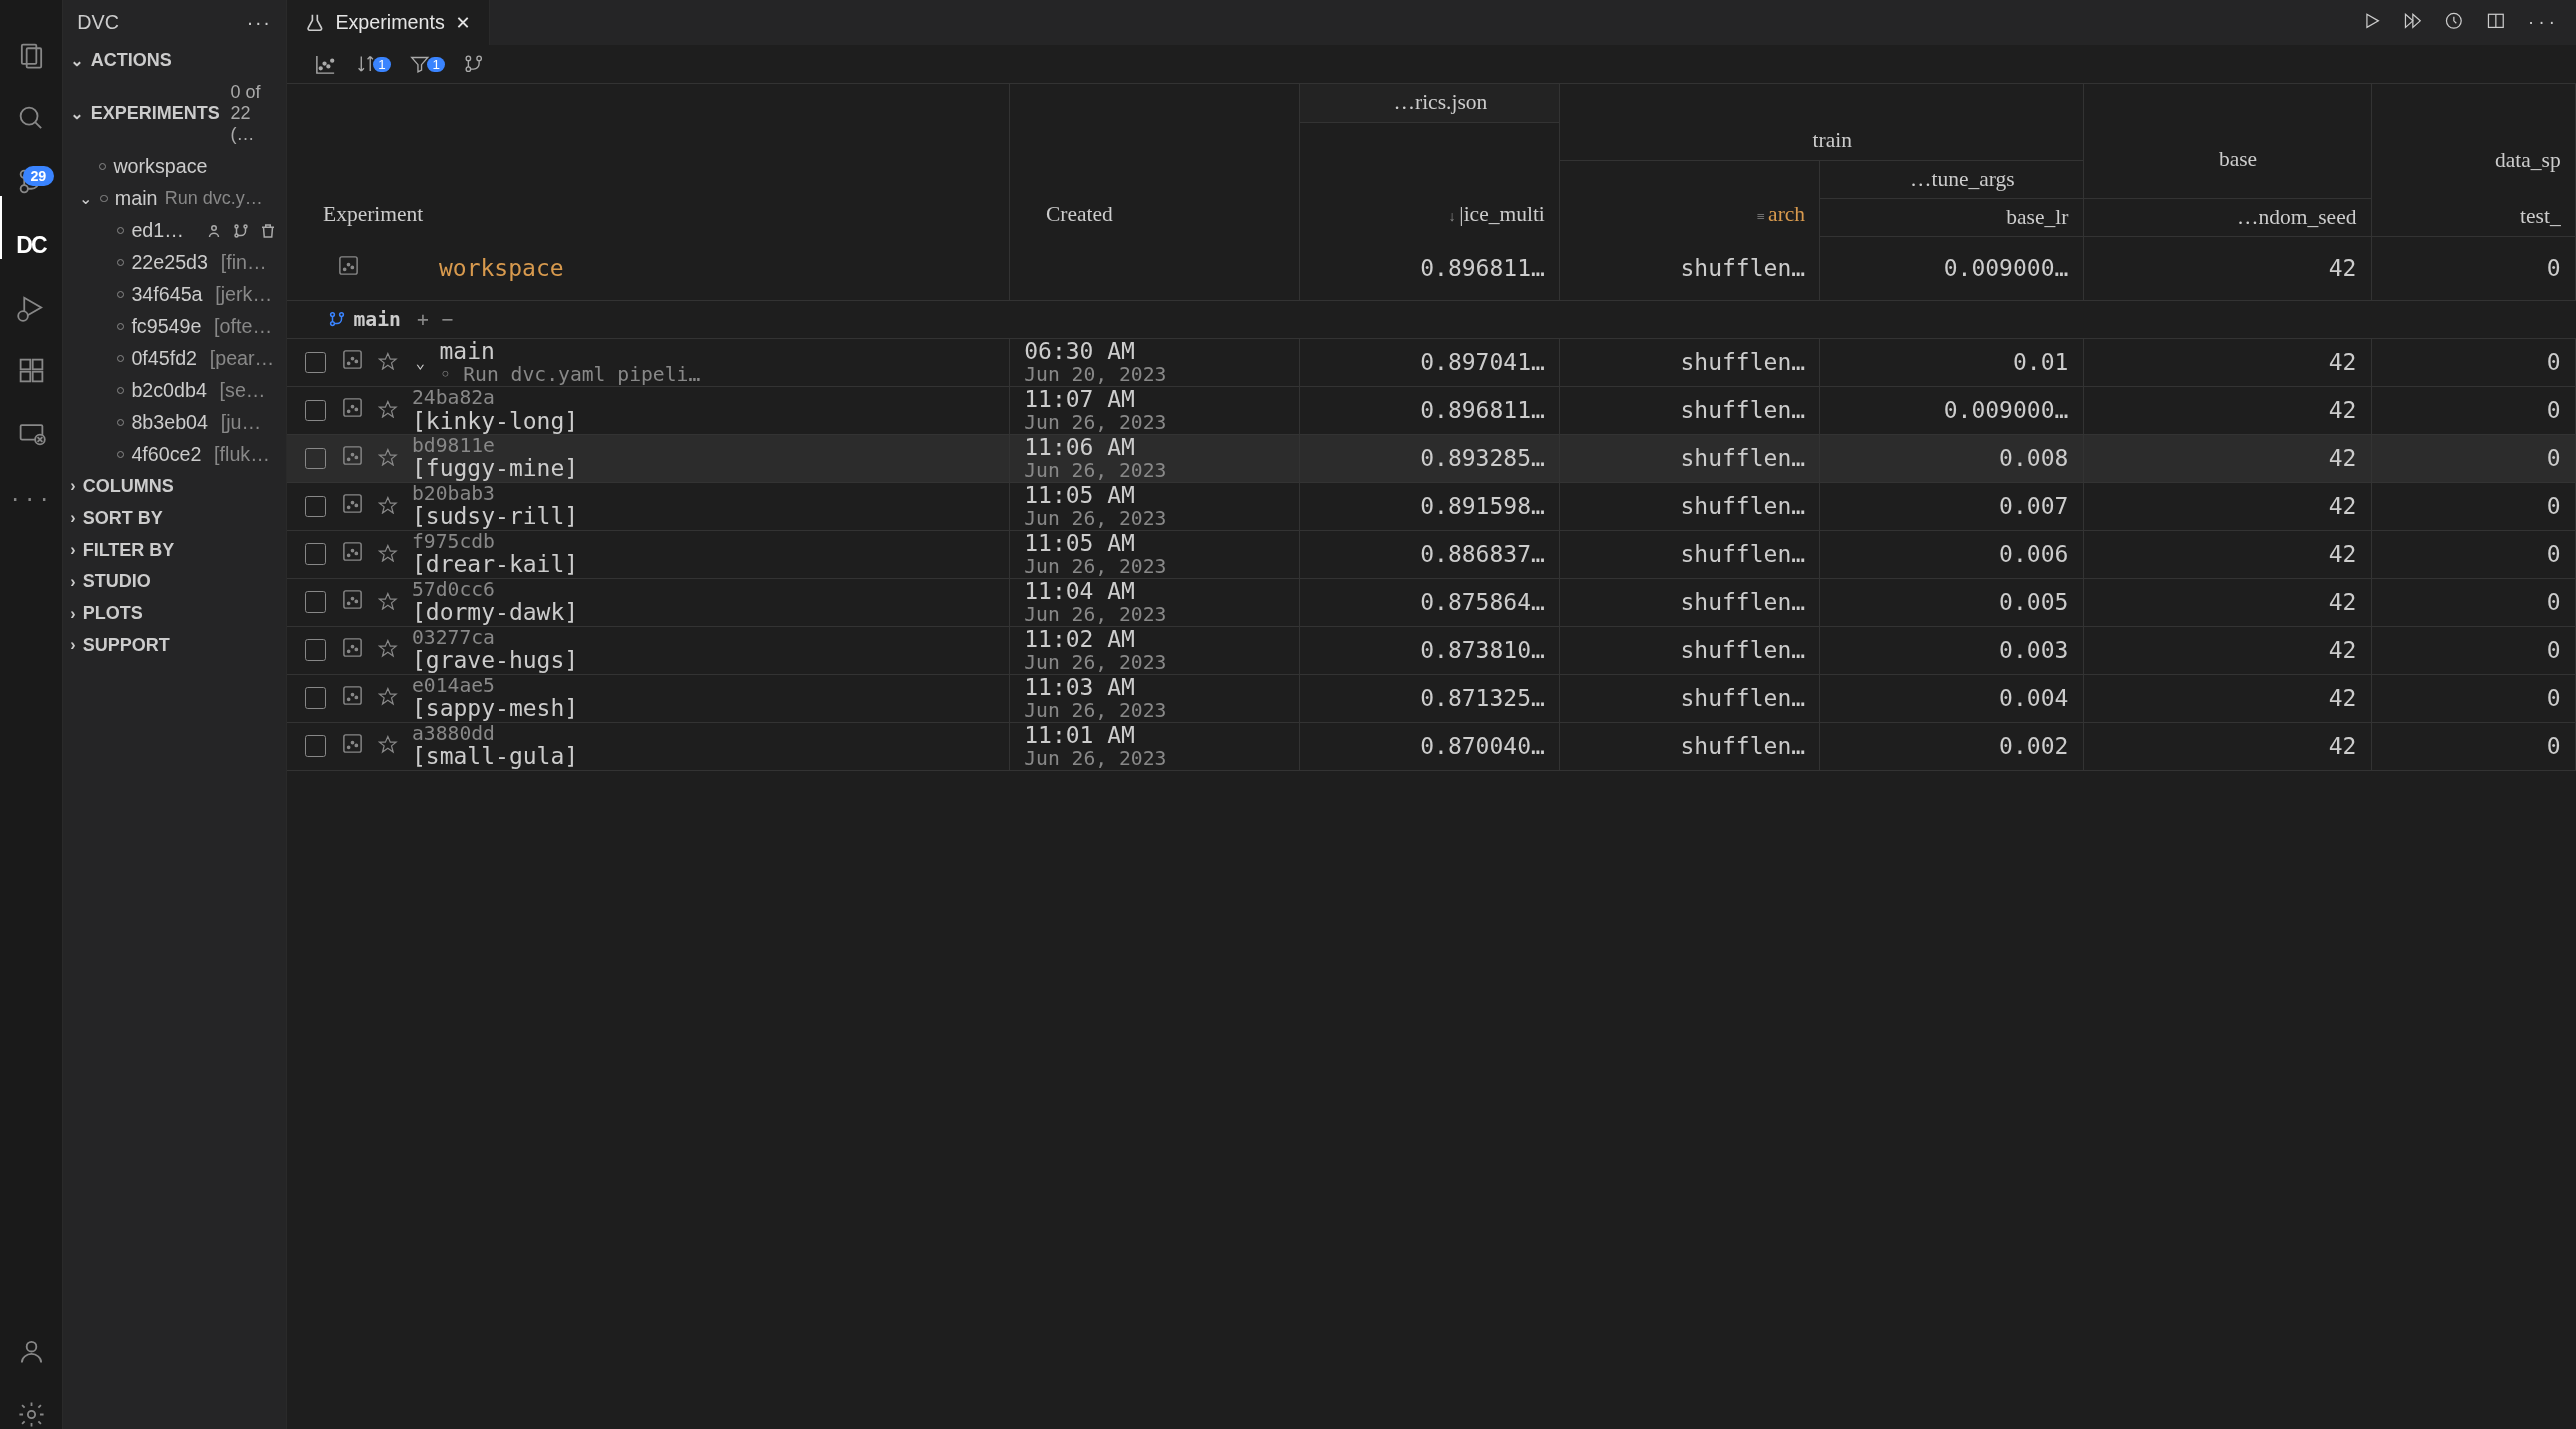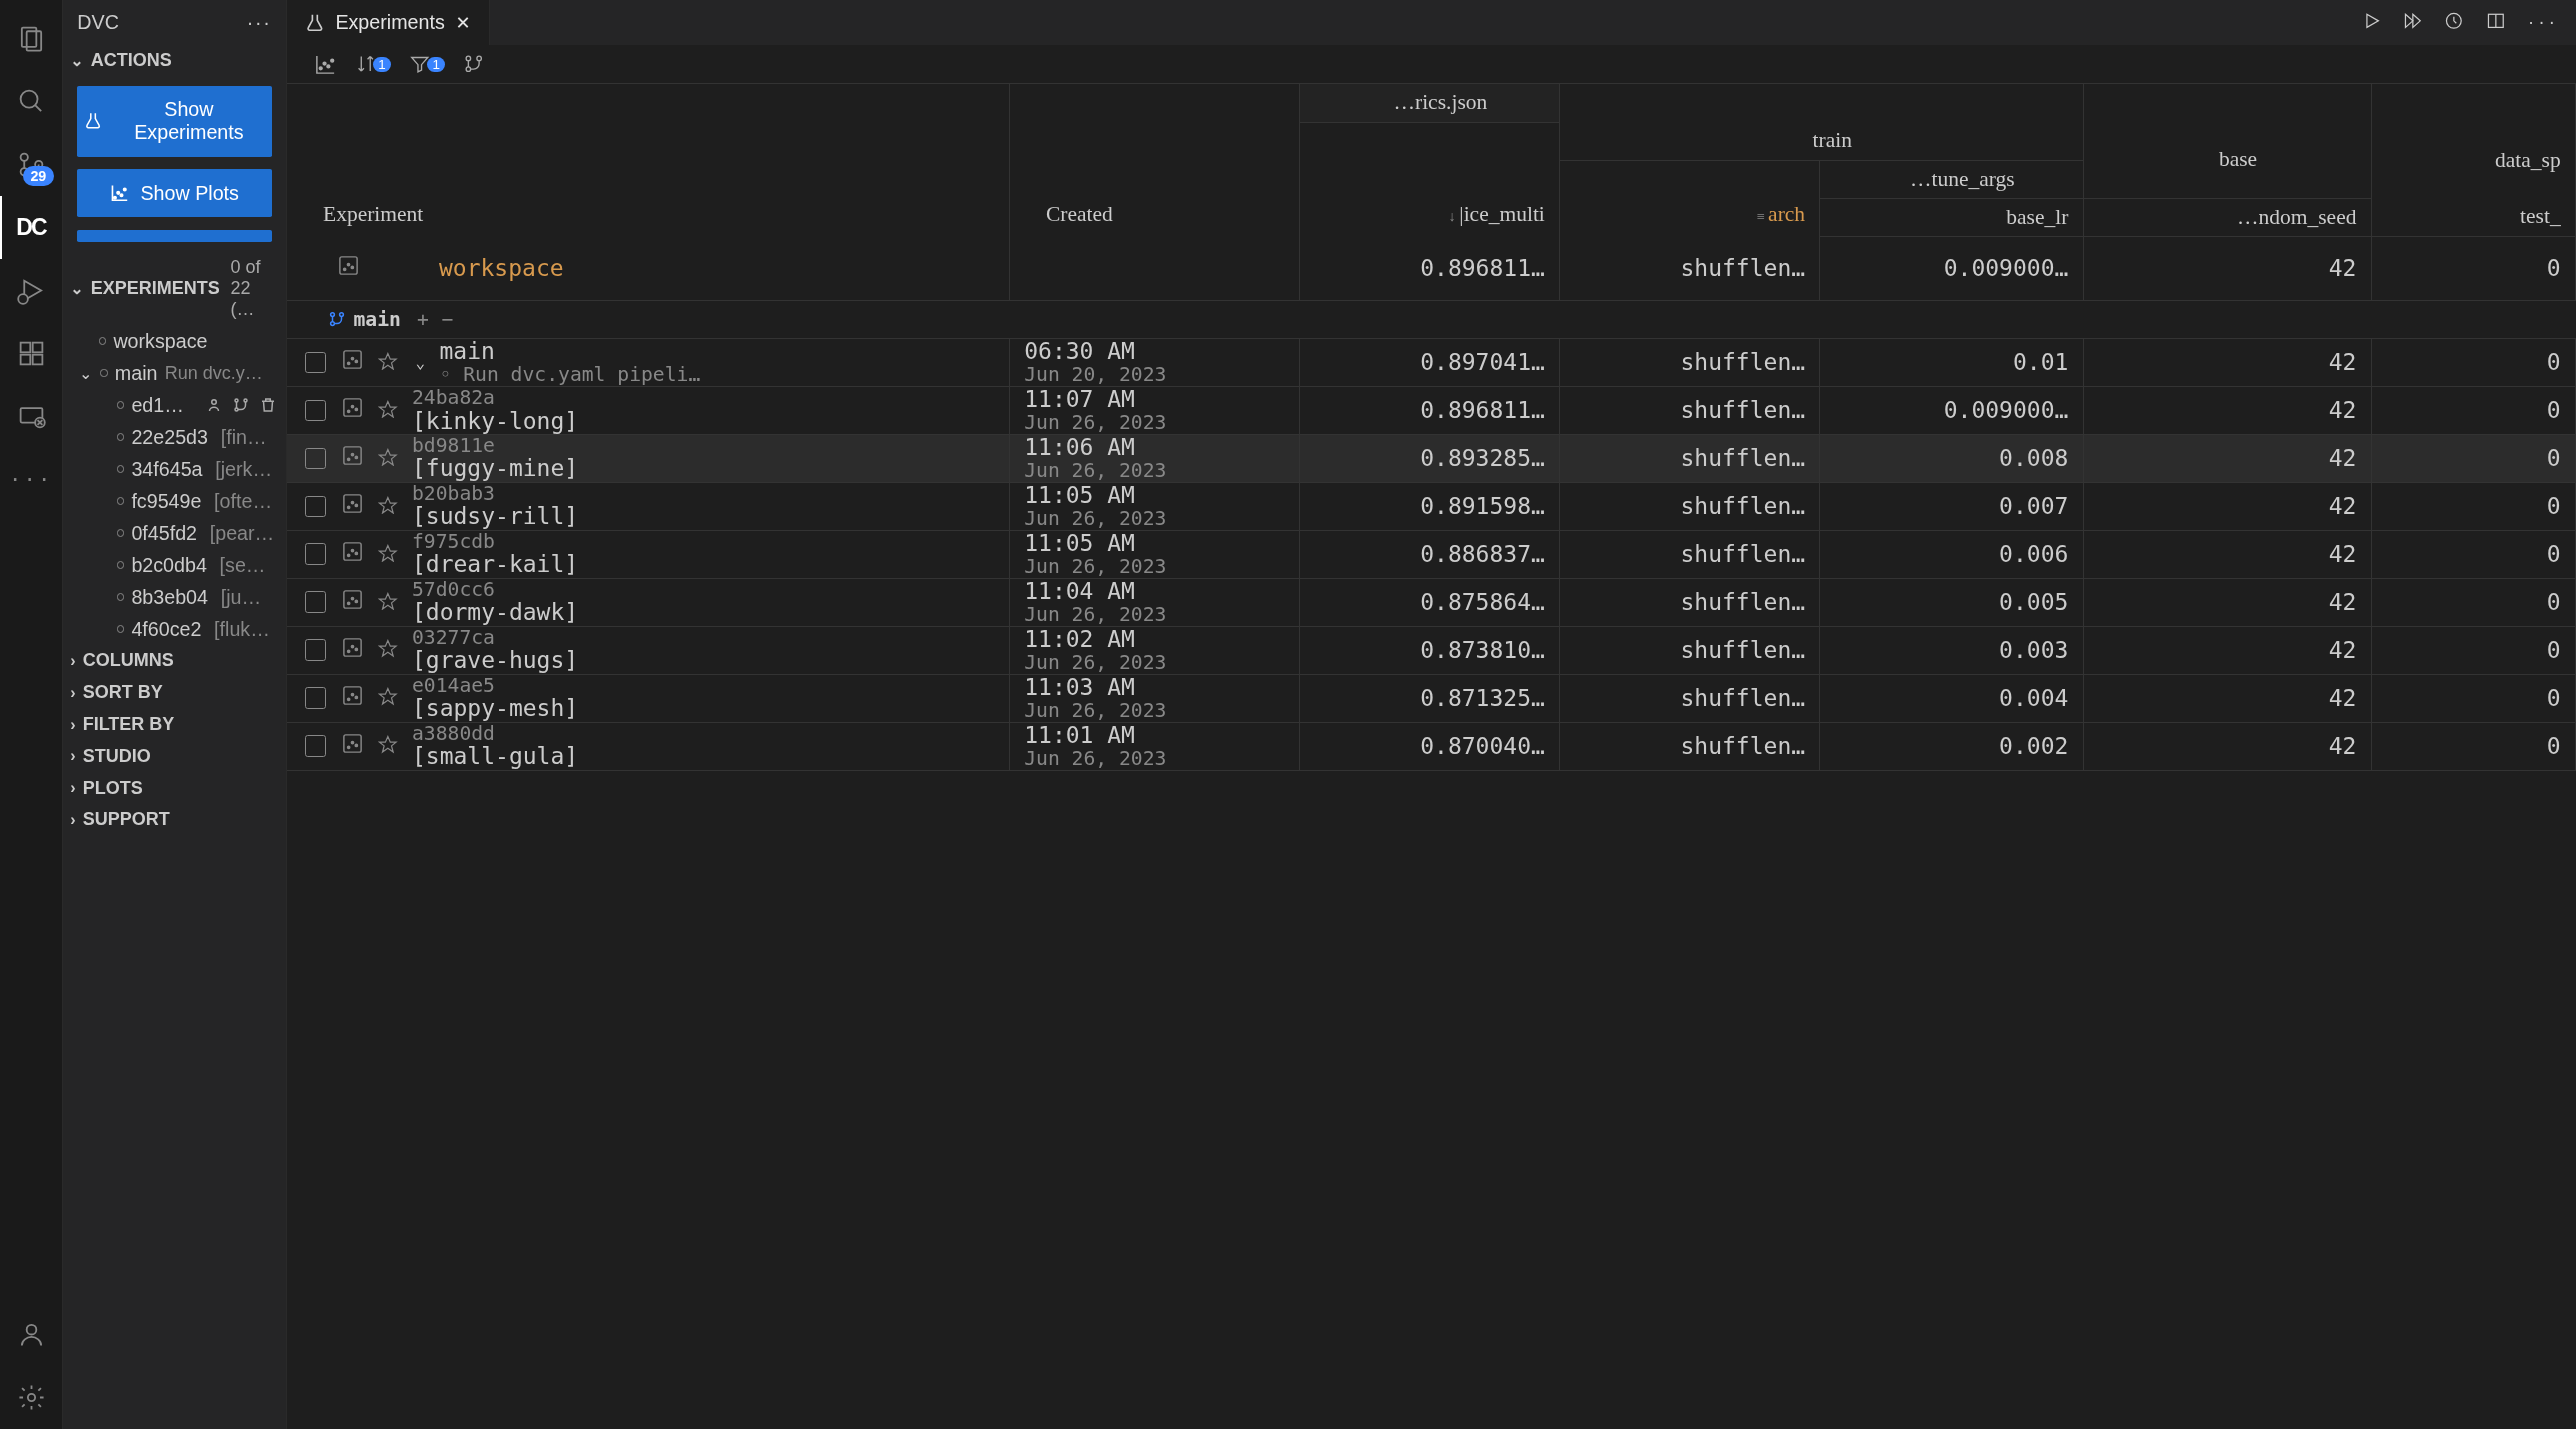--- a/index.html
+++ b/index.html
@@ -21,21 +21,21 @@
   display: flex;
   flex-direction: column;
   align-items: center;
   padding-top: 7.2px;
   border-right: 0.9px solid #2a2a2a;
 }
 .activity-item {
   width: 63px;
   height: 63px;
   display: flex;
-  align-items: center;
+  align-items: flex-end;
   justify-content: center;
   color: #888;
   cursor: pointer;
   position: relative;
 }
 .activity-item.active { color: #fff; }
 .activity-item.active::before {
   content: '';
   position: absolute;
   left: 0; top: 0; bottom: 0;
@@ -289,39 +289,20 @@
 
   <div class="sidebar">
     <div class="sidebar-header">
       <span>DVC</span>
       <span style="letter-spacing:1.8px;">···</span>
     </div>
 
     <div class="section-header">
       <span class="chev">⌄</span>
       <span>ACTIONS</span>
-    </div>
-    <div class="section-body">
-      <button class="btn-primary">
-        <svg width="19.7" height="19.7" viewBox="0 0 24 24" fill="none" stroke="#fff" stroke-width="2">
-            <path d="M9 2v7l-5 9a2 2 0 002 3h12a2 2 0 002-3l-5-9V2"></path>
-          </svg>
-        <span>Show Experiments</span>
-      </button>
-      <button class="btn-primary">
-        <svg width="19.7" height="19.7" viewBox="0 0 24 24" fill="none" stroke="#fff" stroke-width="2">
-            <circle cx="6" cy="18" r="1.5" fill="#fff"></circle>
-            <circle cx="10" cy="12" r="1.5" fill="#fff"></circle>
-            <circle cx="14" cy="15" r="1.5" fill="#fff"></circle>
-            <circle cx="18" cy="8" r="1.5" fill="#fff"></circle>
-            <path d="M3 3v18h18"></path>
-          </svg>
-        <span>Show Plots</span>
-      </button>
-      <button class="btn-primary partial"></button>
     </div>
 
     <div class="section-header">
       <span class="chev">⌄</span>
       <span>EXPERIMENTS</span>
       <span class="count">0 of 22 (…</span>
     </div>
     <div class="sidebar-tree">
       <div class="tree-row nested">
         <span class="tree-bullet"></span>

